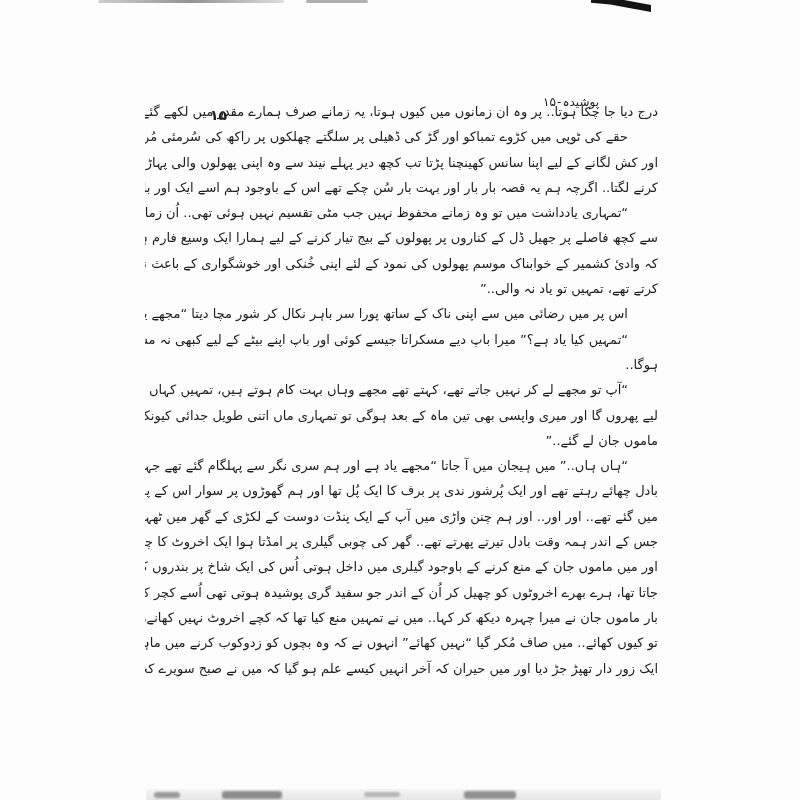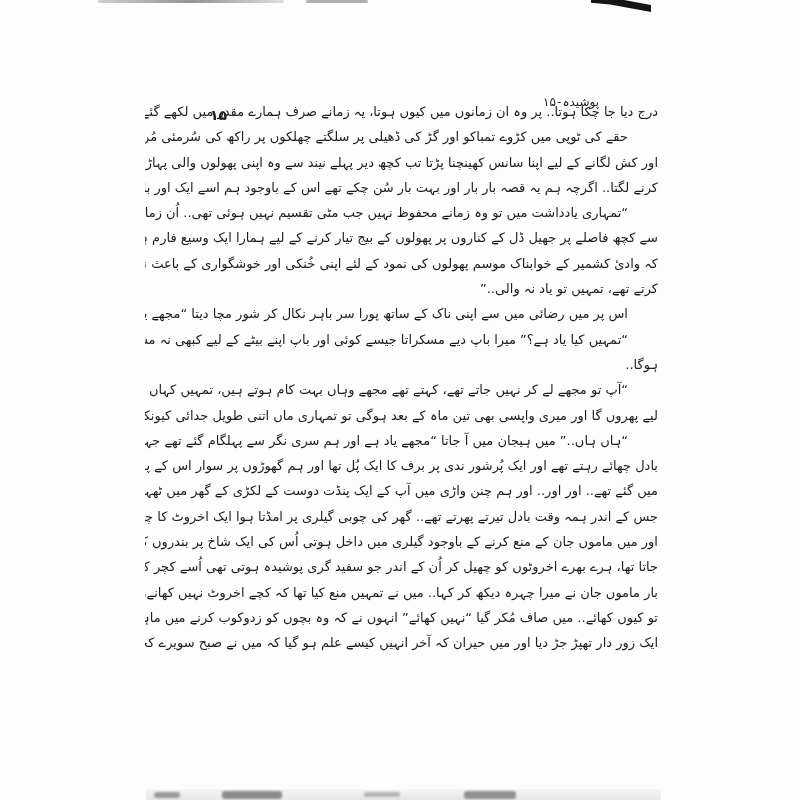--- a/index.html
+++ b/index.html
@@ -84,20 +84,21 @@
       <div class="line">کرنے لگتا.. اگرچہ ہم یہ قصہ بار بار اور بہت بار سُن چکے تھے اس کے باوجود ہم اسے ایک اور بار نہایت</div>
       <div class="line p-start">“تمہاری یادداشت میں تو وہ زمانے محفوظ نہیں جب مٹی تقسیم نہیں ہوئی تھی.. اُن زمانوں میں سری نگر</div>
       <div class="line">سے کچھ فاصلے پر جھیل ڈل کے کناروں پر پھولوں کے بیج تیار کرنے کے لیے ہمارا ایک وسیع فارم ہوا کرتا تھا</div>
       <div class="line">کہ وادیٔ کشمیر کے خوابناک موسم پھولوں کی نمود کے لئے اپنی خُنکی اور خوشگواری کے باعث نہایت موزوں ہوا</div>
       <div class="line p-end">کرتے تھے، تمہیں تو یاد نہ والی..”</div>
       <div class="line p-start">اس پر میں رضائی میں سے اپنی ناک کے ساتھ پورا سر باہر نکال کر شور مچا دیتا “مجھے یاد ہے.. مجھے</div>
       <div class="line p-start">“تمہیں کیا یاد ہے؟” میرا باپ دیے مسکراتا جیسے کوئی اور باپ اپنے بیٹے کے لیے کبھی نہ مسکرایا</div>
       <div class="line p-end">ہوگا..</div>
       <div class="line p-start">“آپ تو مجھے لے کر نہیں جاتے تھے، کہتے تھے مجھے وہاں بہت کام ہوتے ہیں، تمہیں کہاں کہاں</div>
       <div class="line">لیے پھروں گا اور میری واپسی بھی تین ماہ کے بعد ہوگی تو تمہاری ماں اتنی طویل جدائی کیونکر سہے گی تو مجھے</div>
+      <div class="line p-end">ماموں جان لے گئے..”</div>
       <div class="line p-start">“ہاں ہاں..” میں ہیجان میں آ جاتا “مجھے یاد ہے اور ہم سری نگر سے پہلگام گئے تھے جہاں ہر وقت</div>
       <div class="line">بادل چھائے رہتے تھے اور ایک پُرشور ندی پر برف کا ایک پُل تھا اور ہم گھوڑوں پر سوار اس کے پار ایک جنگل</div>
       <div class="line">میں گئے تھے.. اور اور.. اور ہم چنن واڑی میں آپ کے ایک پنڈت دوست کے لکڑی کے گھر میں ٹھہرے تھے</div>
       <div class="line">جس کے اندر ہمہ وقت بادل تیرتے پھرتے تھے.. گھر کی چوبی گیلری پر امڈتا ہوا ایک اخروٹ کا چھتنار درخت تھا</div>
       <div class="line">اور میں ماموں جان کے منع کرنے کے باوجود گیلری میں داخل ہوتی اُس کی ایک شاخ پر بندروں کی مانند چڑھ</div>
       <div class="line">جاتا تھا، ہرے بھرے اخروٹوں کو چھیل کر اُن کے اندر جو سفید گری پوشیدہ ہوتی تھی اُسے کچر کچر کھاتا تھا.. ایک</div>
       <div class="line">بار ماموں جان نے میرا چہرہ دیکھ کر کہا.. میں نے تمہیں منع کیا تھا کہ کچے اخروٹ نہیں کھانے، پیٹ میں درد ہوگا</div>
       <div class="line">تو کیوں کھائے.. میں صاف مُکر گیا “نہیں کھائے” انہوں نے کہ وہ بچوں کو زدوکوب کرنے میں ماہر تھے، مجھے</div>
       <div class="line">ایک زور دار تھپڑ جڑ دیا اور میں حیران کہ آخر انہیں کیسے علم ہو گیا کہ میں نے صبح سویرے کچے اخروٹ کھائے</div>
     </div>

